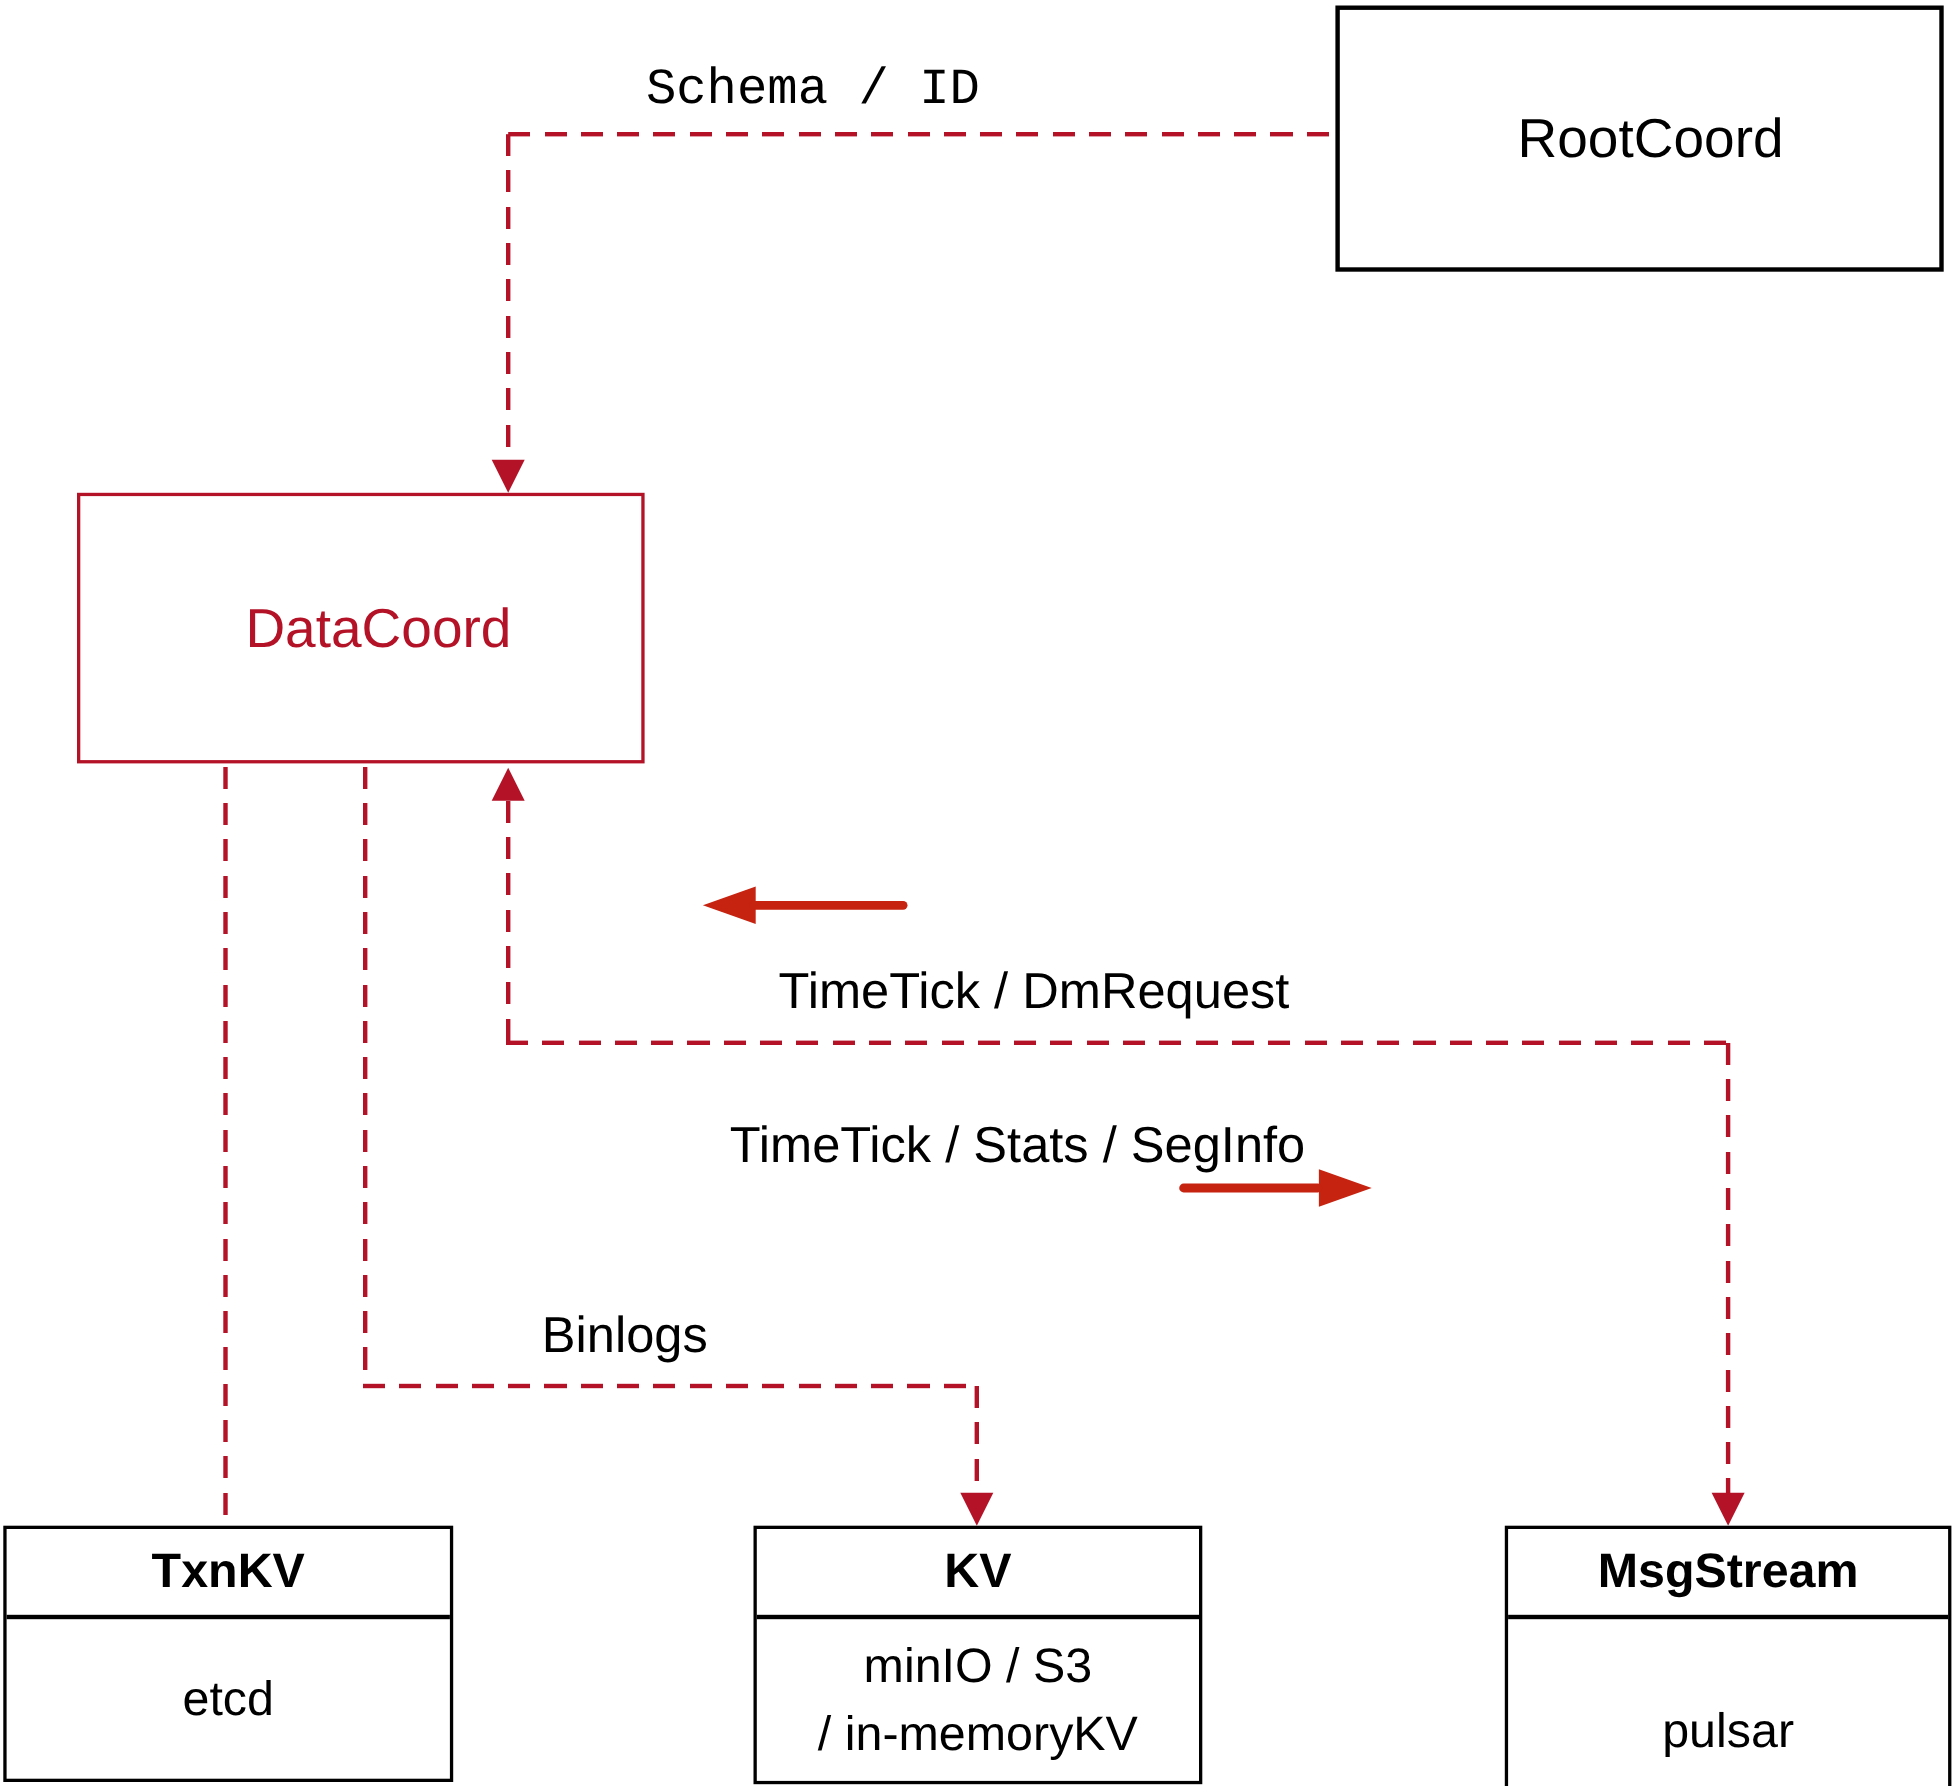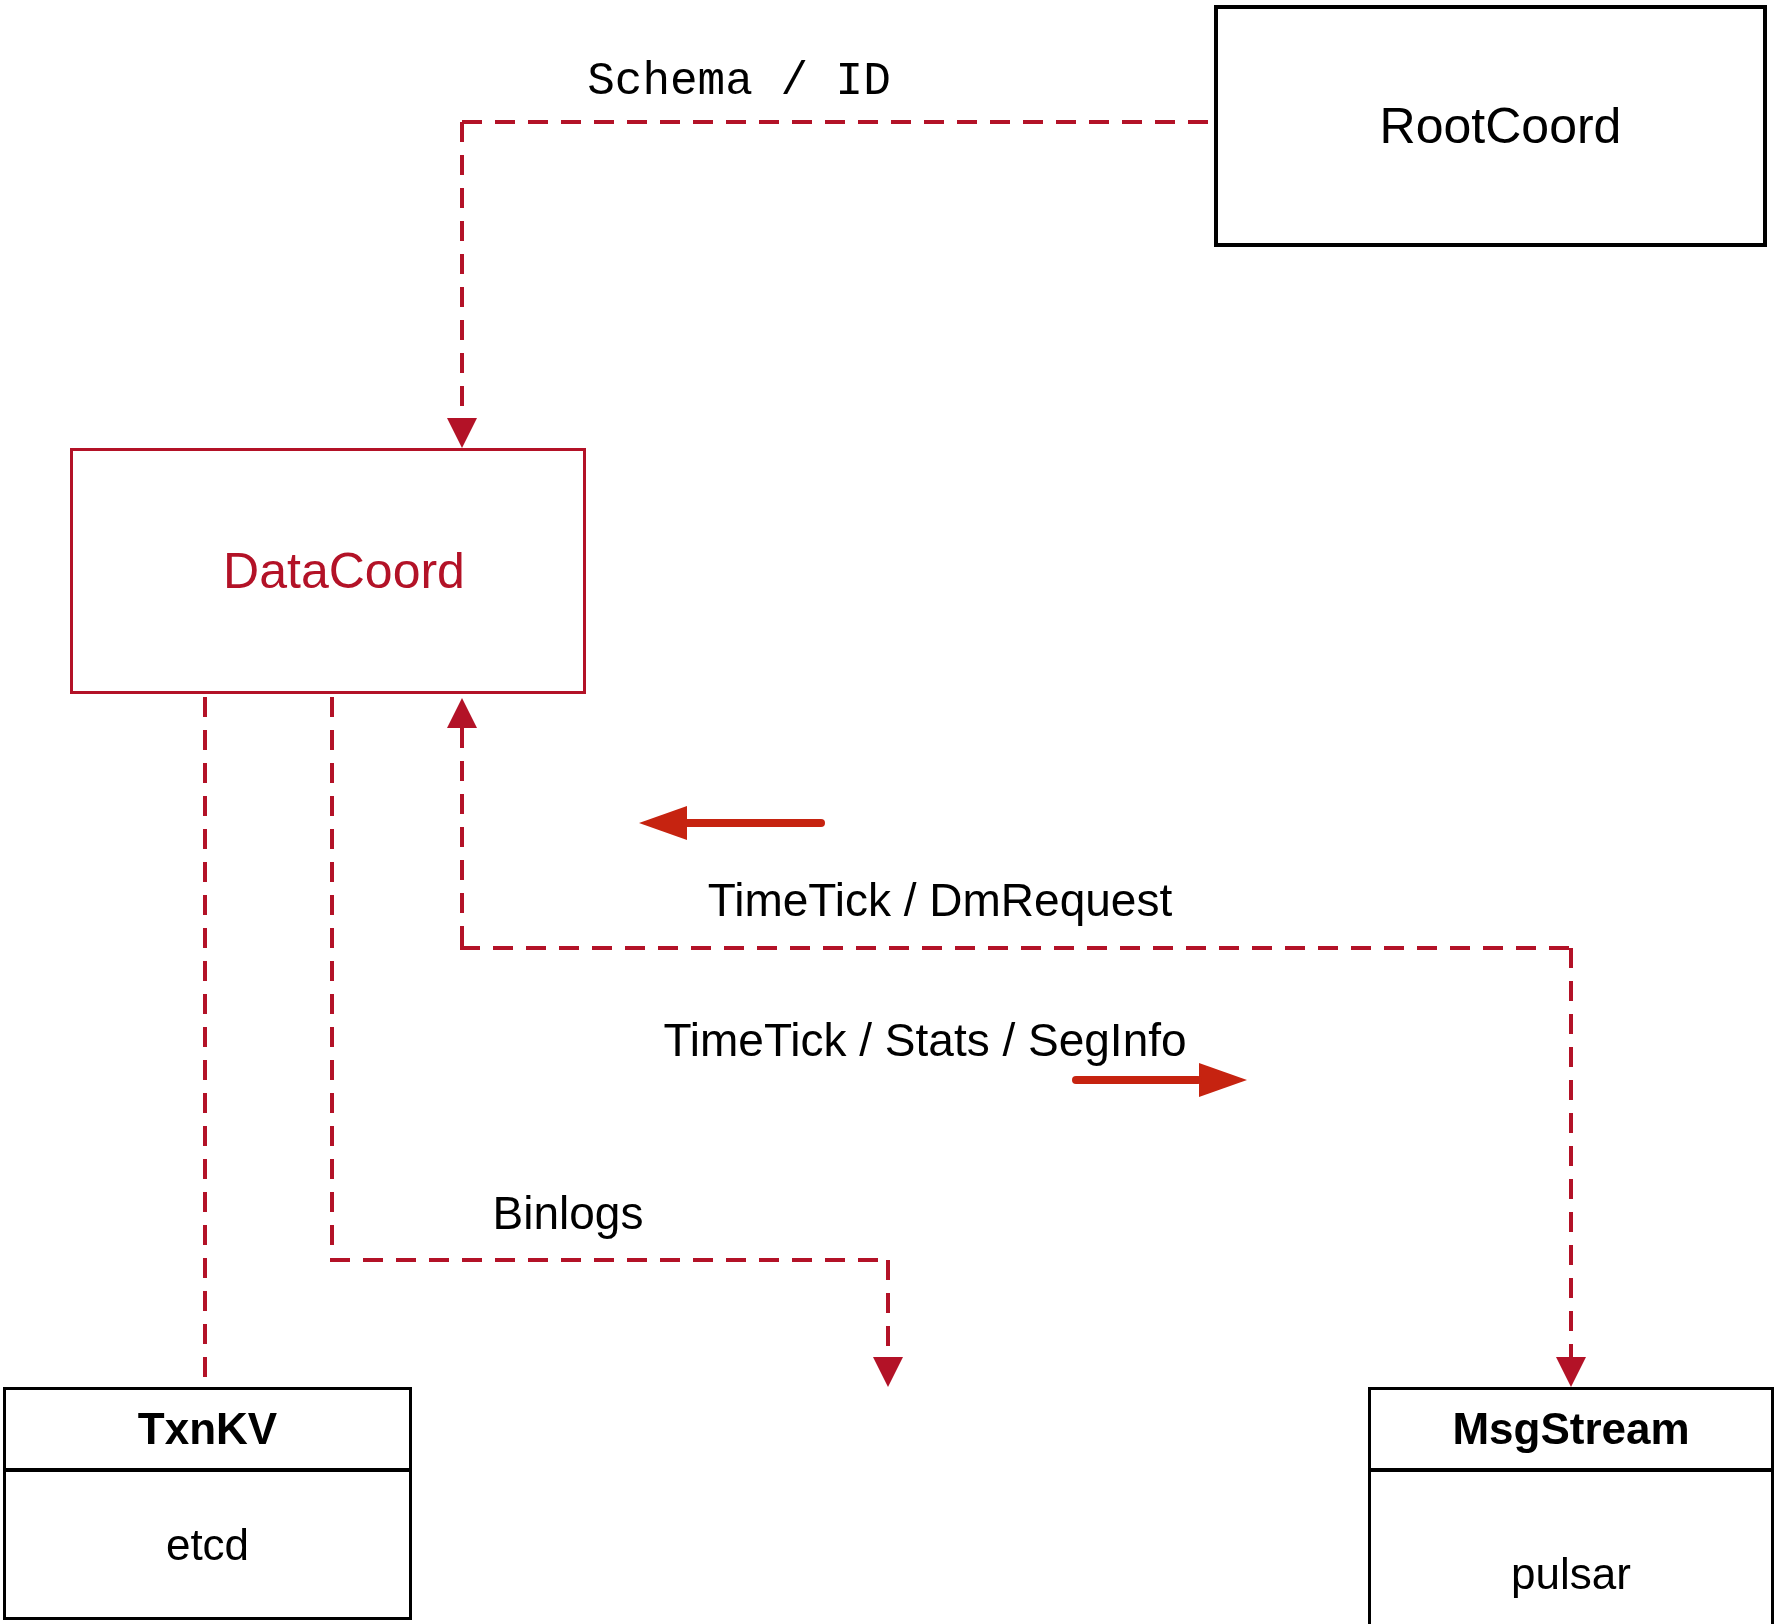--- a/index.html
+++ b/index.html
@@ -68,20 +68,27 @@
 
   <div class="box" id="datacoord">
     <span>DataCoord</span>
   </div>
 
   <div class="tbox" id="txnkv">
     <div class="tbox-header">TxnKV</div>
     <div class="tbox-body">etcd</div>
   </div>
 
+  <div class="tbox" id="kv">
+    <div class="tbox-header">KV</div>
+    <div class="tbox-body">
+      <span>minIO / S3</span>
+      <span>/ in-memoryKV</span>
+    </div>
+  </div>
 
   <div class="tbox" id="msgstream">
     <div class="tbox-header">MsgStream</div>
     <div class="tbox-body">pulsar</div>
   </div>
 
   <div class="hdash" id="seg-schema-h"></div>
   <div class="vdash" id="seg-schema-v"></div>
   <div class="ah ah-down" id="ah-datacoord-top"></div>
 

